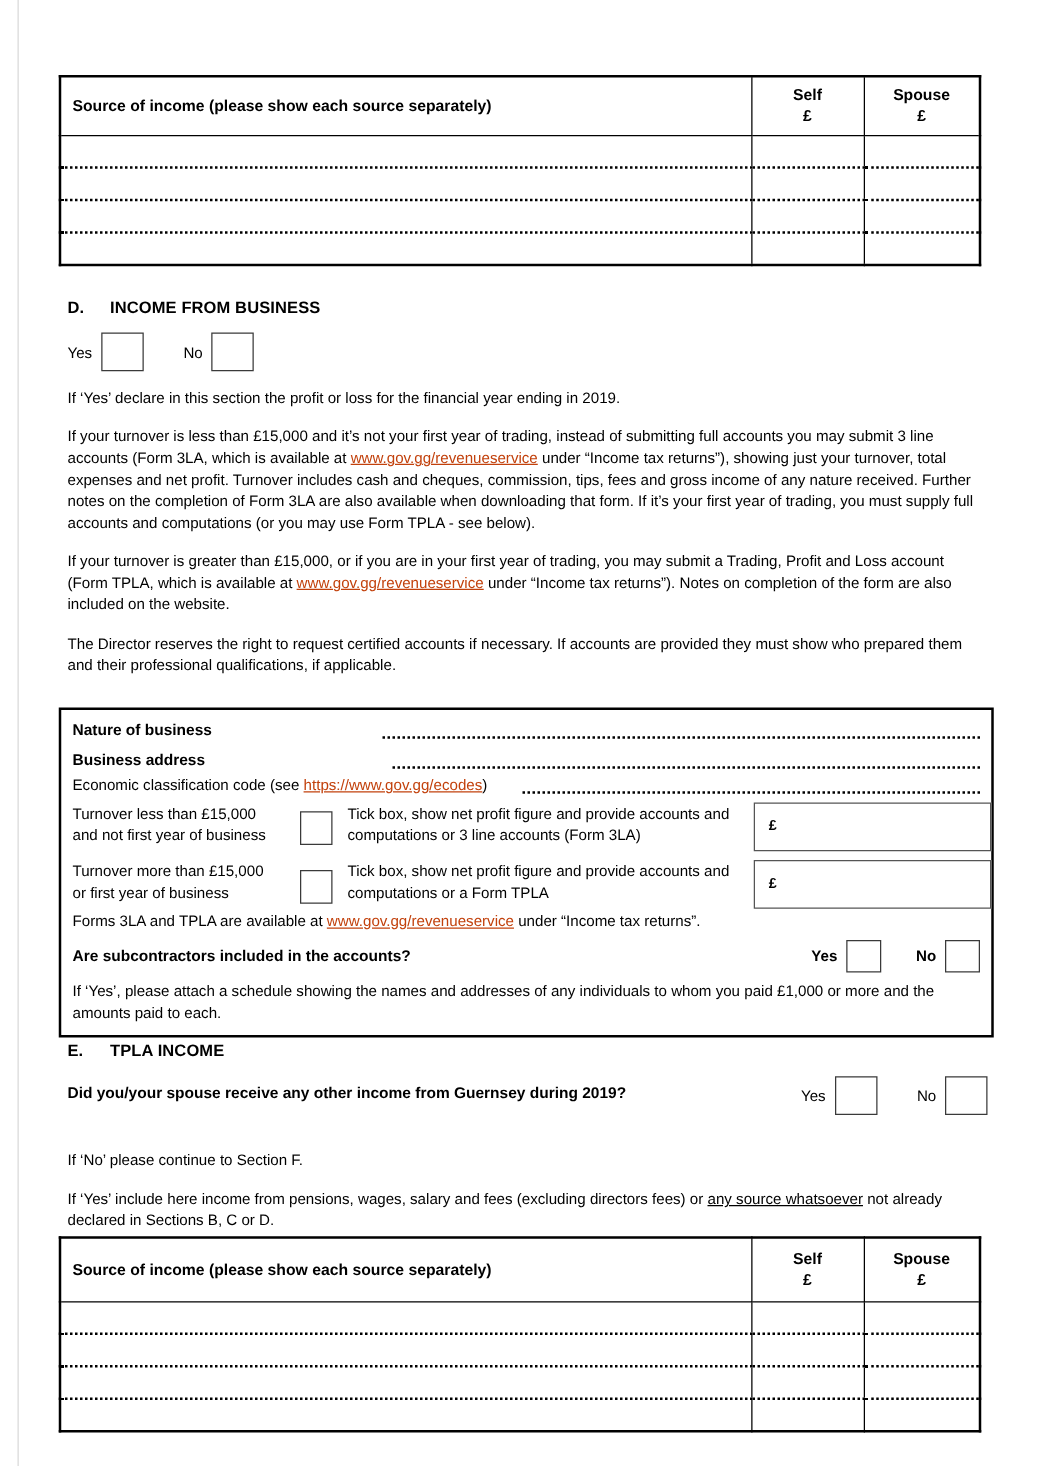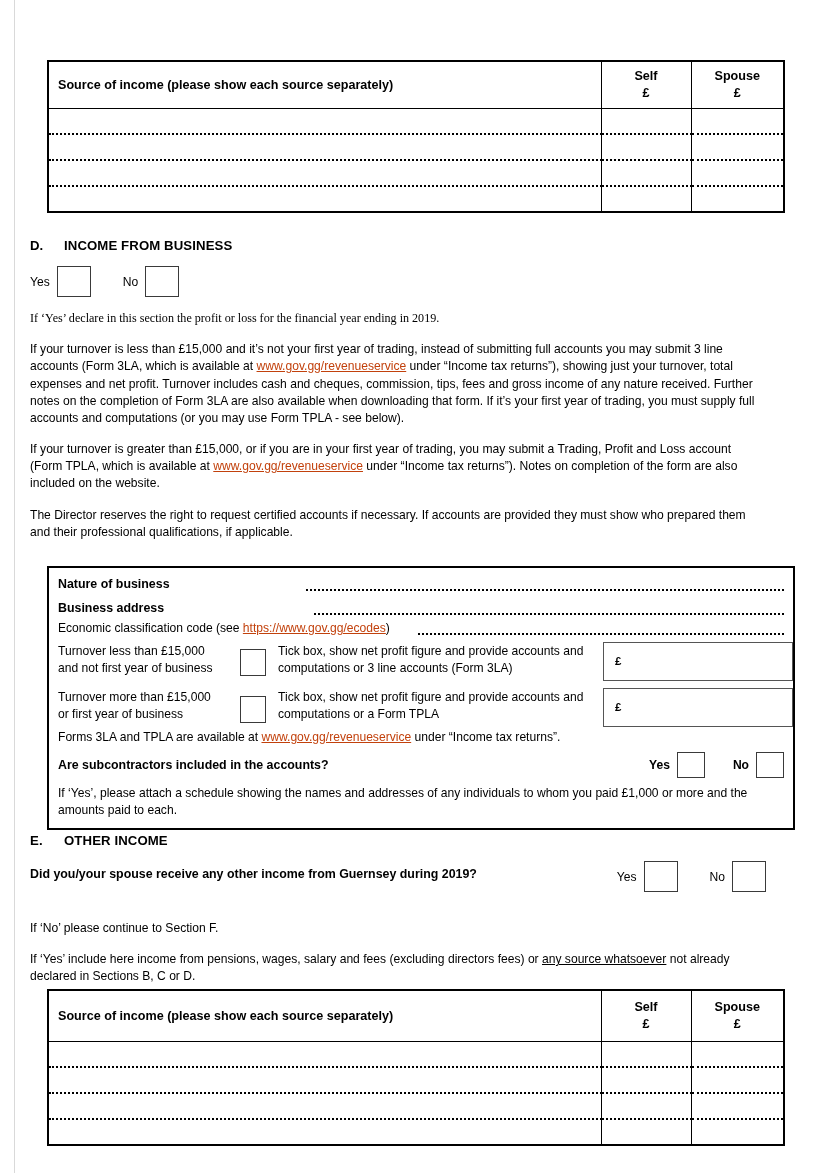--- a/index.html
+++ b/index.html
@@ -23,21 +23,21 @@
     position: absolute;
     left: 0;
     top: 0;
     width: 14px;
     height: 1173px;
     background: #ffffff;
     border-right: 1px solid #d9d9d9;
   }
   .content {
     position: absolute;
-    left: 30px;
+    left: 54px;
     top: 0;
     width: 736px;
   }
 
   
   .para {
     font-size: 12.1px;
     line-height: 1.42;
     margin: 0 0 11px 0;
     text-align: left;
@@ -305,21 +305,21 @@
       <div class="yn-group">
         <span class="yn-label">Yes</span>
         <span class="yn-box"></span>
         <span class="yn-gap"></span>
         <span class="yn-label">No</span>
         <span class="yn-box"></span>
       </div>
     </div>
 
 
-    <div class="para" style="margin-top:13px;font-family:Liberation Serif, serif;">If ‘Yes’ declare in this section the profit or loss for the financial year ending in 2019.</div>
+    <div class="para" style="margin-top:13px;">If ‘Yes’ declare in this section the profit or loss for the financial year ending in 2019.</div>
 
     <div class="para" style="margin-top:14px;"><span>If your turnover is less than £15,000 and it’s not your first year of trading, instead of submitting full accounts you may submit 3 line accounts (Form 3LA, which is available at </span><a class="link" href="#">www.gov.gg/revenueservice</a><span> under “Income tax returns”), showing just your turnover, total expenses and net profit.  Turnover includes cash and cheques, commission, tips, fees and gross income of any nature received.  Further notes on the completion of Form 3LA are also available when downloading that form.  If it’s your first year of trading, you must supply full accounts and computations (or you may use Form TPLA - see below).</span></div>
 
     <div class="para" style="margin-top:14px;"><span>If your turnover is greater than £15,000, or if you are in your first year of trading, you may submit a Trading, Profit and Loss account (Form TPLA, which is available at </span><a class="link" href="#">www.gov.gg/revenueservice</a><span> under “Income tax returns”). Notes on completion of the form are also included on the website.</span></div>
 
     <div class="para" style="margin-top:14px;">The Director reserves the right to request certified accounts if necessary.  If accounts are provided they must show who prepared them and their professional qualifications, if applicable.</div>
   </div>
 
   <div style="position:absolute; left:47px; top:566px;">
     <div class="biz-box">
@@ -378,21 +378,21 @@
         <span class="sub-yn-box"></span>
       </div>
 
       <div class="biz-foot">If ‘Yes’, please attach a schedule showing the names and addresses of any individuals to whom you paid £1,000 or more and the amounts paid to each.</div>
     </div>
   </div>
 
   <div class="content" style="top:833px; position:absolute;">
 
     <div class="sec-head">
-      <span class="sec-letter">E.</span><span>OTHER INCOME</span>
+      <span class="sec-letter">E.</span><span>TPLA INCOME</span>
     </div>
 
     <div class="q-row" style="margin-top:13px;">
       <div class="q-text">Did you/your spouse receive any other income from Guernsey during 2019?</div>
       <div class="yn-group">
         <span class="yn-label">Yes</span>
         <span class="yn-box"></span>
         <span class="yn-gap"></span>
         <span class="yn-label">No</span>
         <span class="yn-box"></span>

